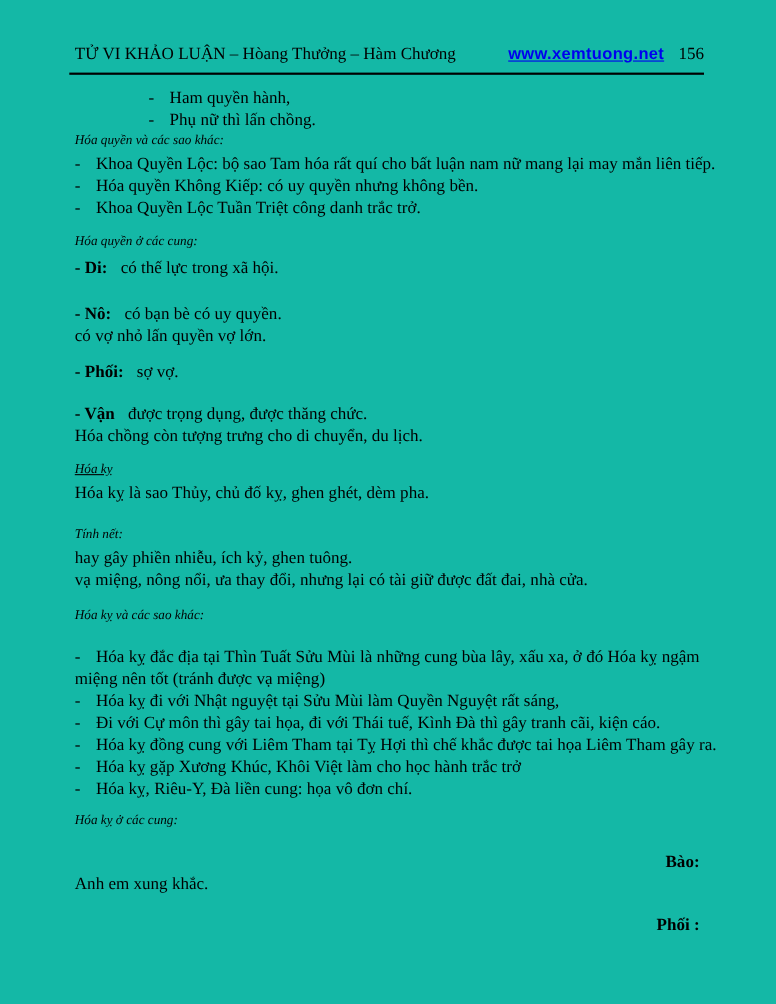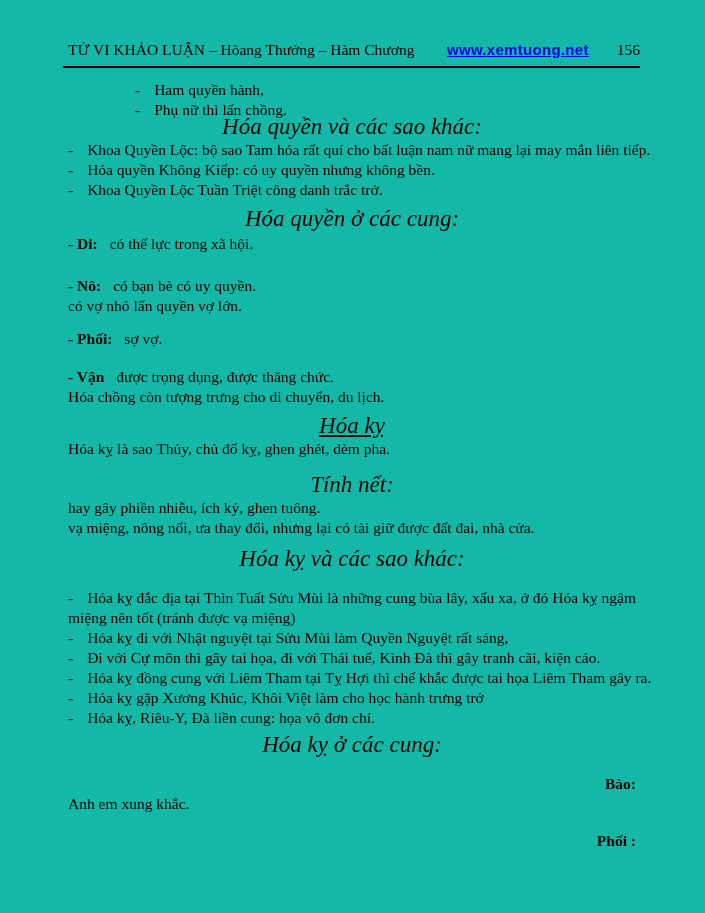--- a/index.html
+++ b/index.html
@@ -6,31 +6,31 @@
   html,body { background:#ffffff; }
   body { width:705px; height:913px; }
   .page {
     position:relative; width:705px; height:913px; background:#14b8a6;
     font-family:"Liberation Serif", serif; color:#000; overflow:hidden;
   }
   .header {
     display:flex; justify-content:space-between; align-items:baseline;
     padding:40px 65px 0 68px; font-size:15.5px; line-height:19px;
   }
-  .header-right { display:flex; align-items:baseline; gap:28px; }
+  .header-right { display:flex; align-items:baseline; gap:13px; }
   .header-link {
     font-family:"Liberation Sans", sans-serif; font-weight:bold;
     font-size:15px; color:#0000EE; text-decoration:underline; cursor:pointer;
     letter-spacing:0.3px;
   }
   .header-page { font-size:15.5px; }
   .rule { border-top:2px solid #000; margin:7px 65px 0 63px; }
   .content { padding:0 69px 0 68px; font-size:15.5px; line-height:20px; }
   .heading {
-    font-size:23px; font-style:italic; font-weight:normal; line-height:26px;text-align:center;
+    font-size:12px; font-style:italic; font-weight:normal; line-height:26px;
   }
   .underlined { text-decoration:underline; }
   .intro-list { margin:12px 0 0 67px; line-height:20px; }
   .row { display:flex; align-items:flex-start; }
   .gap14 { flex:none; width:14px; }
   .gap12 { flex:none; width:12px; }
   .nowrap { white-space:nowrap; }
   .bold { font-weight:bold;text-align:right; }
   .justified { text-align:justify; }
   .igap { display:inline-block; width:14px; }
@@ -158,21 +158,21 @@
         <span>Đi với Cự môn thì gây tai họa, đi với Thái tuế, Kình Đà thì gây tranh cãi, kiện cáo.</span>
       </div>
       <div class="row nowrap">
         <span>-</span>
         <span class="gap14"></span>
         <span>Hóa kỵ đồng cung với Liêm Tham tại Tỵ Hợi thì chế khắc được tai họa Liêm Tham gây ra.</span>
       </div>
       <div class="row nowrap">
         <span>-</span>
         <span class="gap14"></span>
-        <span>Hóa kỵ gặp Xương Khúc, Khôi Việt làm cho học hành trưng trở</span>
+        <span>Hóa kỵ gặp Xương Khúc, Khôi Việt làm cho học hành trắc trở</span>
       </div>
       <div class="row nowrap">
         <span>-</span>
         <span class="gap14"></span>
         <span>Hóa kỵ, Riêu-Y, Đà liền cung: họa vô đơn chí.</span>
       </div>
     </div>
 
     <h2 class="heading h-ky-cung">Hóa kỵ ở các cung:</h2>
 

